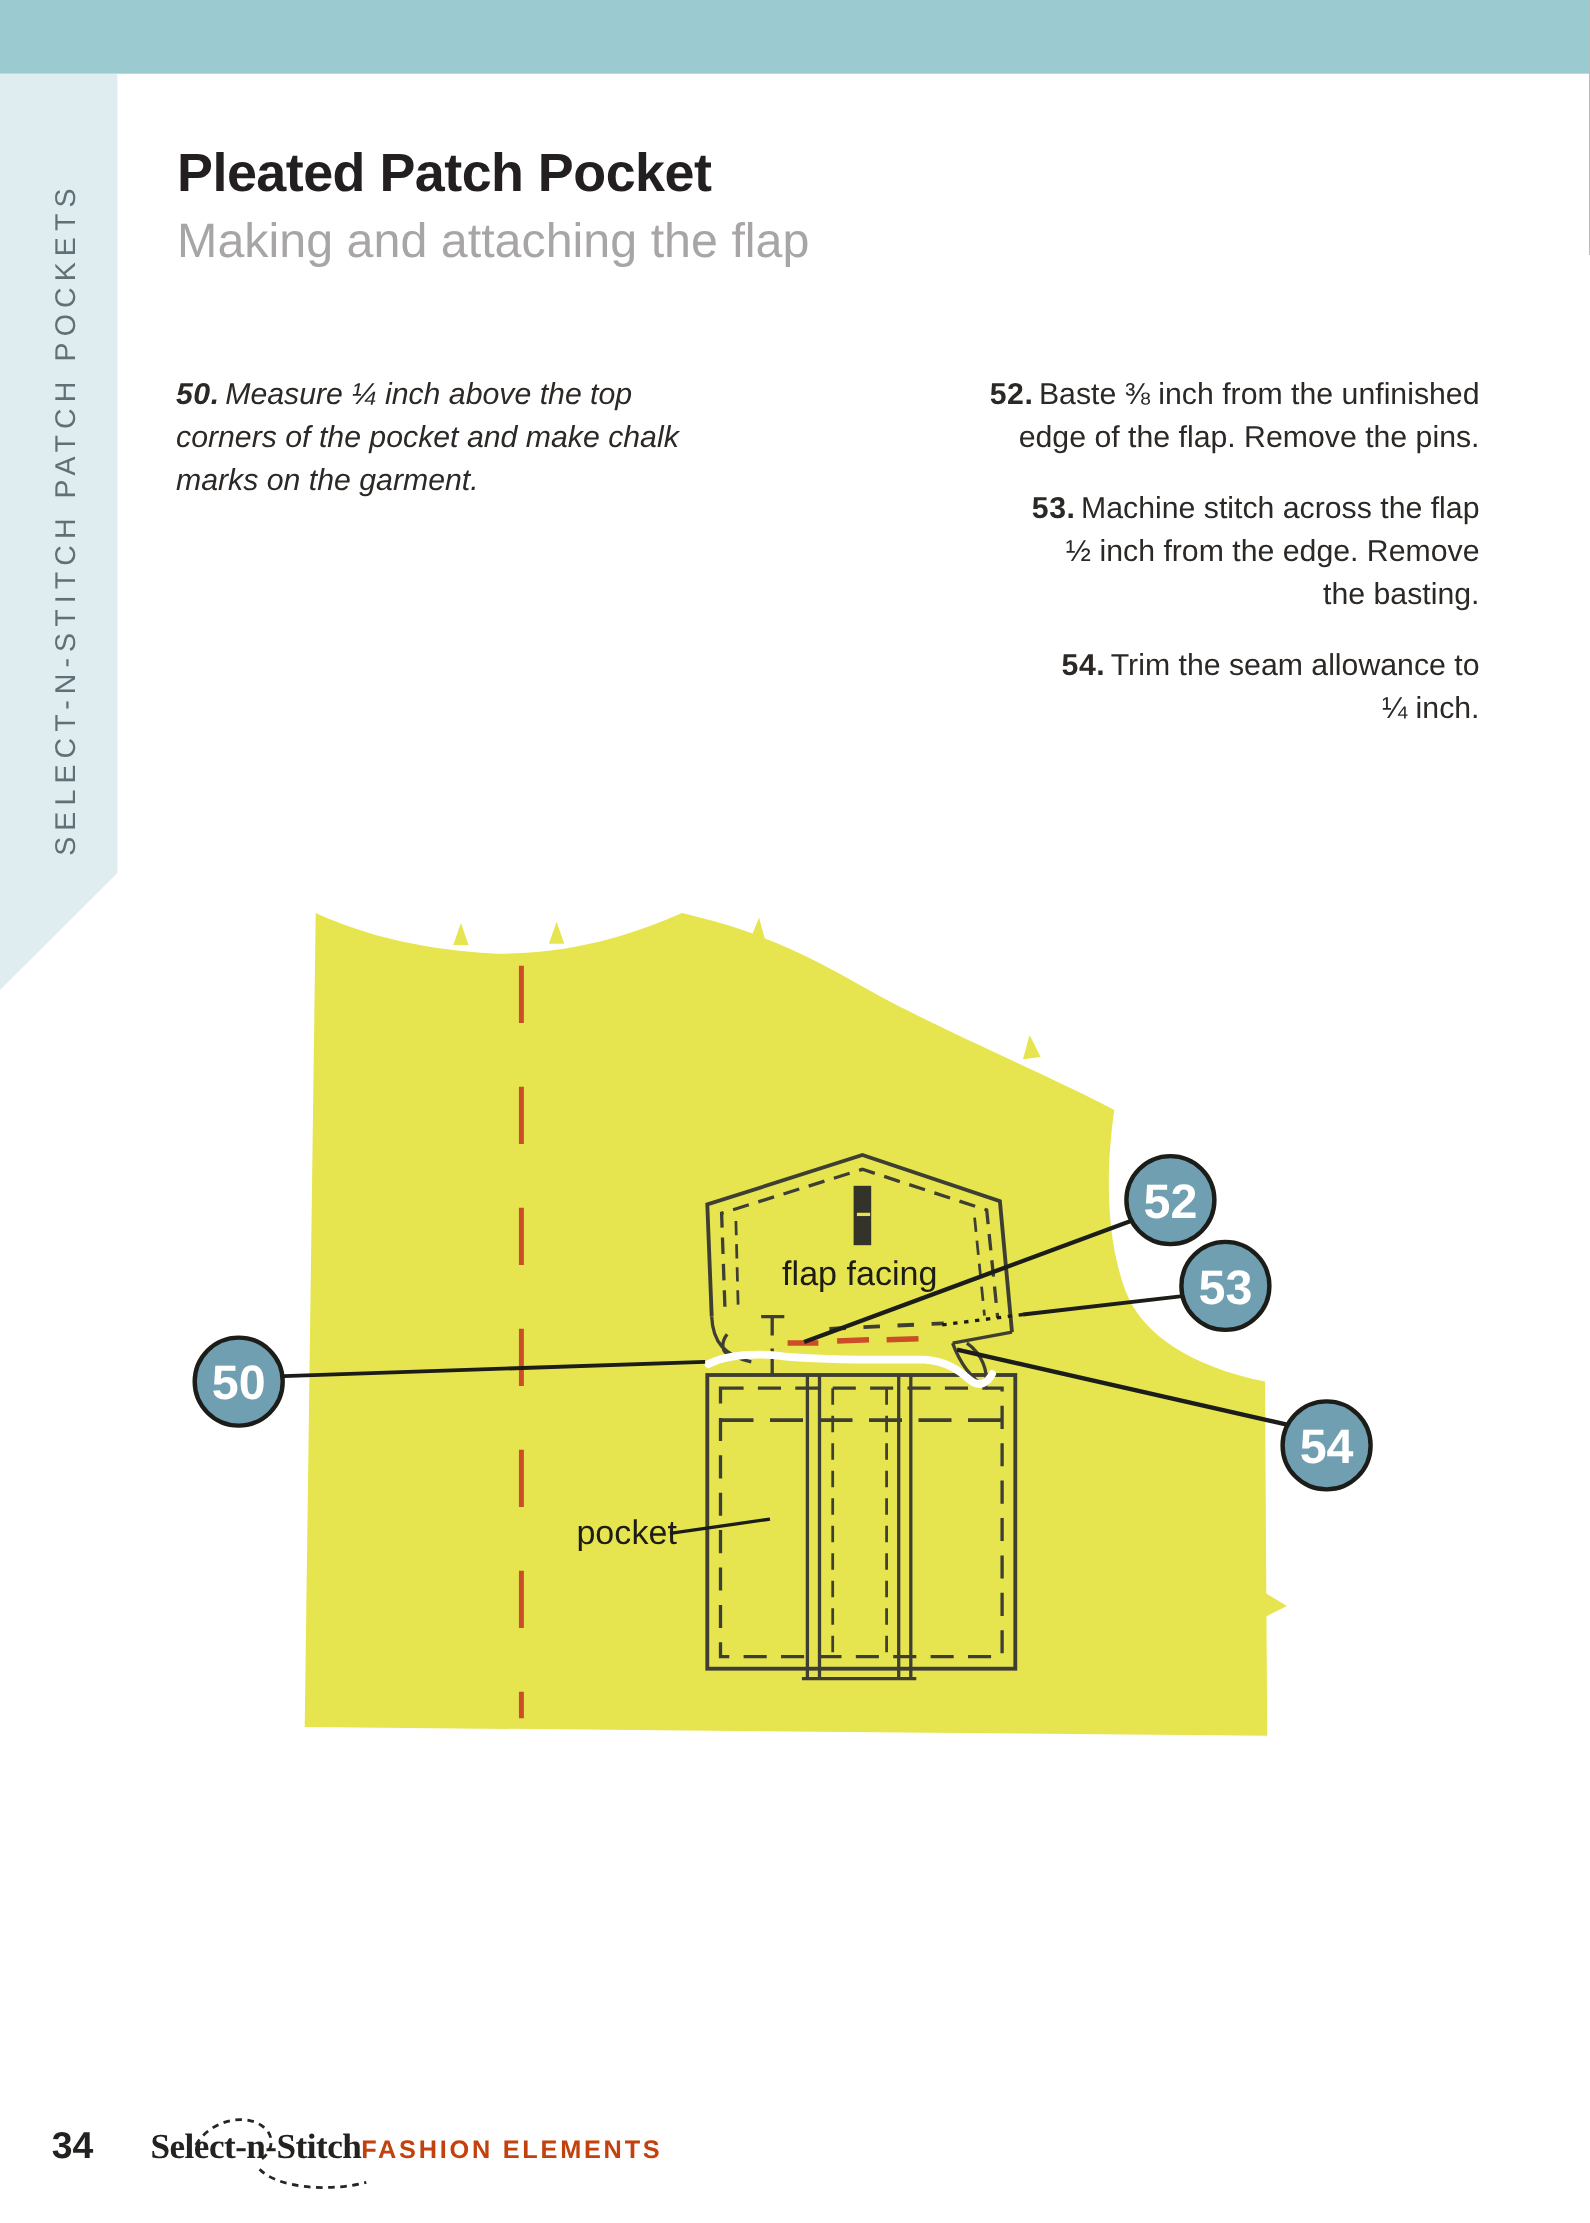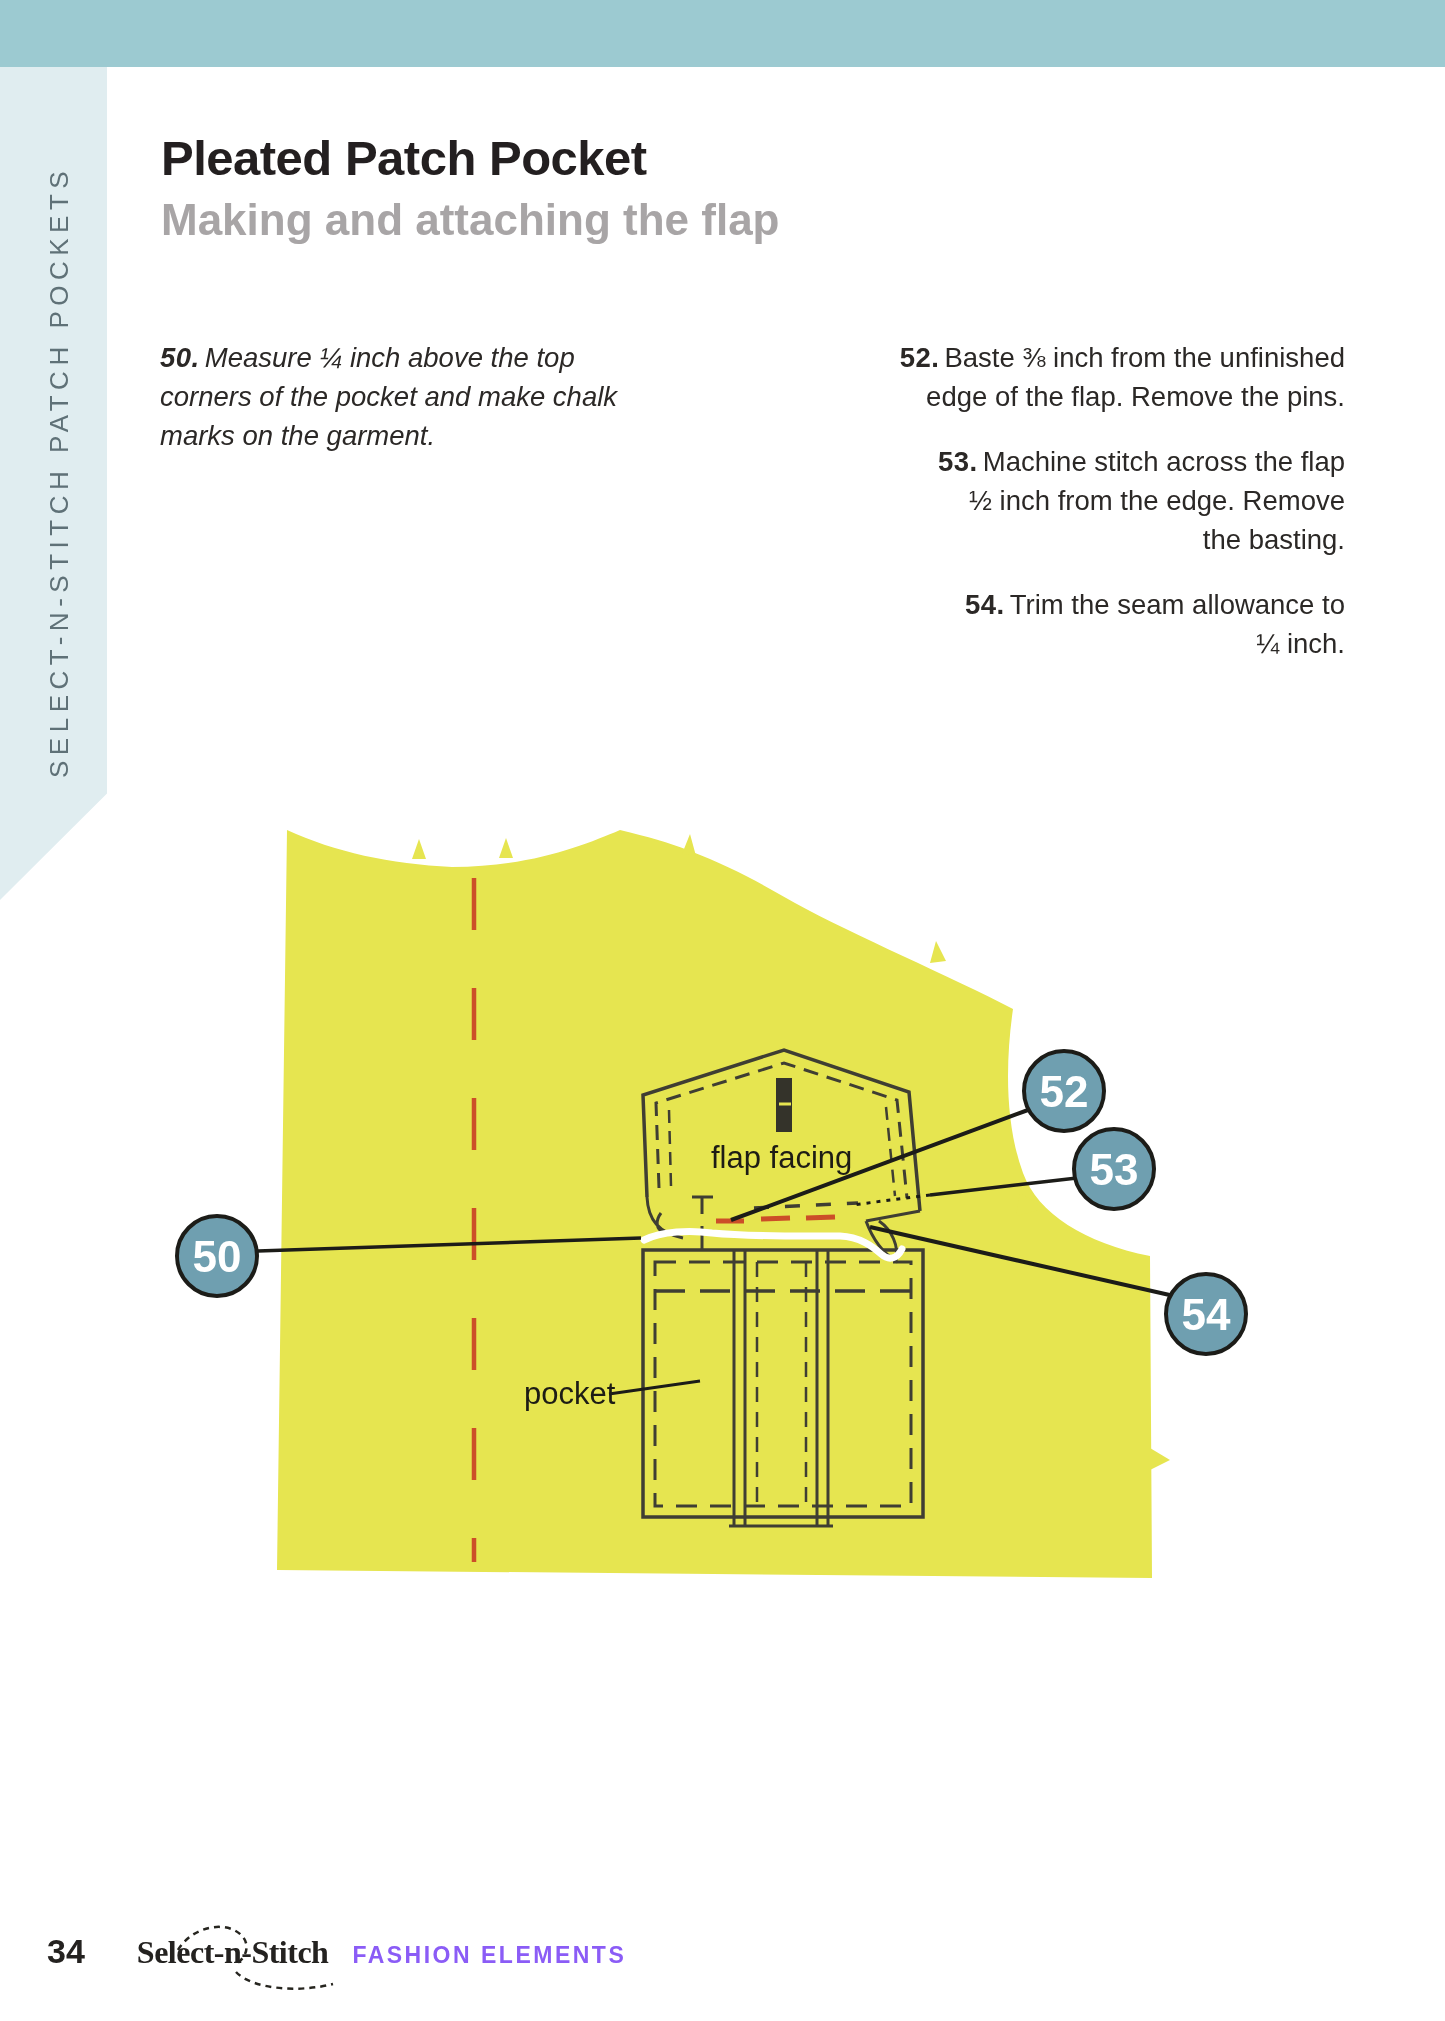--- a/index.html
+++ b/index.html
@@ -7,34 +7,34 @@
         font-family:"Liberation Sans","DejaVu Sans",sans-serif;}
   #topbar{position:absolute;left:0;top:0;width:1445px;height:67px;background:#9ccad1;}
   #sidebar{position:absolute;left:0;top:67px;width:107px;height:833px;background:#e0edf0;
            clip-path:polygon(0 0,100% 0,100% 87.2%,0 100%);}
   #sidebar-label{position:absolute;left:44px;top:158px;height:620px;
 romani  writing-mode:vertical-rl;transform:rotate(180deg);
            writing-mode:vertical-rl;transform:rotate(180deg);
            font-size:26px;letter-spacing:5.5px;color:#5f7177;white-space:nowrap;}
   #page-title{position:absolute;left:161px;top:134px;margin:0;font-size:49px;font-weight:700;
               color:#231f20;letter-spacing:-0.5px;line-height:1;}
-  #page-subtitle{position:absolute;left:161px;top:196px;margin:0;font-size:44px;font-weight:700;
+  #page-subtitle{position:absolute;left:161px;top:196px;margin:0;font-size:44px;font-weight:400;
               color:#a8a5a6;letter-spacing:0;line-height:1.1;}
   .col{position:absolute;width:590px;color:#2b2826;font-size:27.5px;line-height:39px;}
   #col1{left:160px;top:338px;font-style:italic;}
   #col2{left:755px;top:338px;text-align:right;}
   .col p{margin:0 0 26px 0;}
   .col b{font-weight:800;margin-right:5px;letter-spacing:0.5px;}
   .step-text{white-space:pre-line;}
   #diagram-svg{position:absolute;left:0;top:0;width:1445px;height:2021px;}
   #footer{position:absolute;left:47px;top:1934px;display:flex;align-items:baseline;line-height:1;}
   #page-number{font-size:34px;font-weight:700;color:#242220;}
   #brand-logo{margin-left:52px;font-family:"Liberation Serif","DejaVu Serif",serif;
               font-size:32px;font-weight:600;color:#242220;letter-spacing:-0.5px;}
-  #brand-suffix{margin-left:24px;font-size:23px;font-weight:700;color:#8b5cf6;letter-spacing:2.5px;}
+  #brand-suffix{margin-left:0;font-size:23px;font-weight:700;color:#c2410c;letter-spacing:2.5px;}
 </style>
 </head>
 <body>
 
 <div id="page">
 
   <div id="topbar"></div>
 
   <div id="sidebar"></div>
   <div id="sidebar-label">SELECT-N-STITCH PATCH POCKETS</div>

